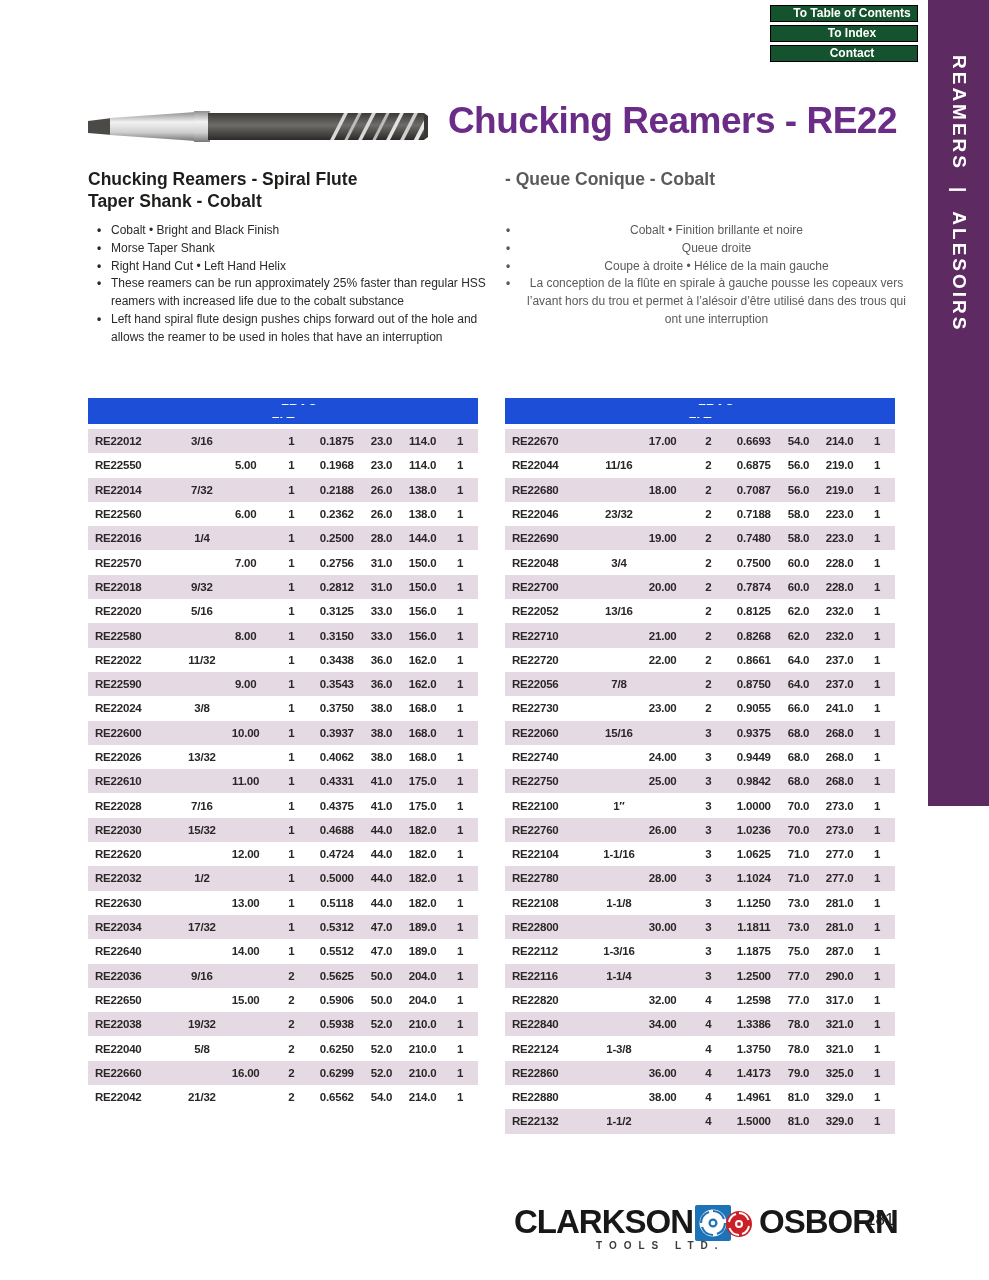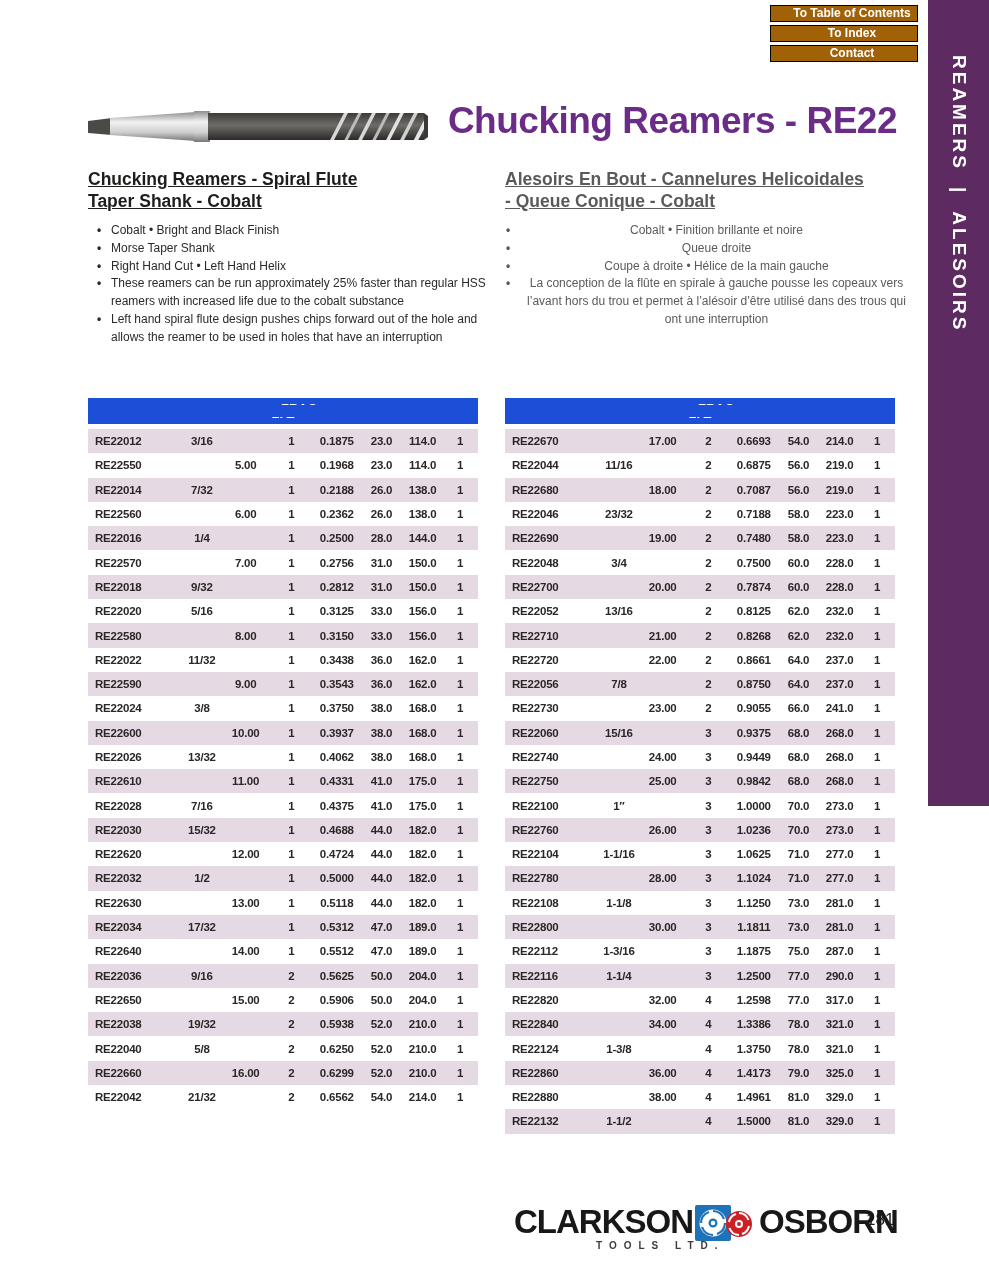--- a/index.html
+++ b/index.html
@@ -1,39 +1,39 @@
 <!DOCTYPE html>
 <html><head>
 <meta charset="utf-8">
 <style>
   html,body{margin:0;padding:0;background:#fff;}
   .page{position:relative;width:989px;height:1280px;background:#fff;overflow:hidden;
         font-family:"Liberation Sans",sans-serif;color:#231f20;}
 
   
   .nav{position:absolute;top:5px;right:71px;width:148px;}
-  .nav-btn{background:#a16207;color:#fff;font-weight:bold;font-size:12px;text-align:center;
+  .nav-btn{background:#14532d;color:#fff;font-weight:bold;font-size:12px;text-align:center;
            height:15px;line-height:15px;margin-bottom:3px;border:1px solid #000;padding-left:16px;}
 
   
   .sidetab{position:absolute;left:928px;top:0;width:61px;height:806px;background:#5d2a61;
            display:flex;justify-content:center;}
   .sidetab-text{writing-mode:vertical-rl;color:#fff;font-weight:bold;font-size:19px;
                 letter-spacing:3px;padding-top:55px;white-space:nowrap;}
   .sidetab-text .sep{margin:16px 0;display:inline-block;}
 
   
   .reamer{position:absolute;left:86px;top:104px;}
 
   
   .title{position:absolute;top:100px;right:92px;font-size:37px;font-weight:bold;
          color:#6a2c86;letter-spacing:-0.5px;white-space:nowrap;}
 
   
-  .heading{position:absolute;top:168px;font-size:17.5px;font-weight:bold;line-height:1.27;text-decoration:underline;}
+  .heading{position:absolute;top:168px;font-size:17.5px;font-weight:bold;line-height:1.27;}
   .heading.en{left:88px;color:#1d1d1b;}
   .heading.fr{left:505px;color:#595a5c;}
 
   
   .bullets{position:absolute;top:222px;margin:0;padding:0;list-style:none;
            font-size:12px;line-height:1.48;}
   .bullets.en{left:96px;width:400px;color:#2a2a28;}
   .bullets.fr{left:505px;width:408px;color:#595a5c;text-align:center;}
   .bullets li{position:relative;padding-left:15px;}
   .bullets li::before{content:"\2022";position:absolute;left:1px;font-weight:bold;}
@@ -112,21 +112,20 @@
     <polygon points="338,9 342,12 342,33 338,36" fill="#3a3937"></polygon>
   </svg>
 
   <div class="title">Chucking Reamers - RE22</div>
 
   <div class="heading en">
     <div>Chucking Reamers - Spiral Flute</div>
     <div>Taper Shank - Cobalt</div>
   </div>
   <div class="heading fr">
-    <div>Alesoirs En Bout - Cannelures Helicoidales</div>
     <div>- Queue Conique - Cobalt</div>
   </div>
 
   <ul class="bullets en">
       <li>Cobalt • Bright and Black Finish</li>
       <li>Morse Taper Shank</li>
       <li>Right Hand Cut • Left Hand Helix</li>
       <li>These reamers can be run approximately 25% faster than regular HSS reamers with increased life due to the cobalt substance</li>
       <li>Left hand spiral flute design pushes chips forward out of the hole and allows the reamer to be used in holes that have an interruption</li>
     </ul>

